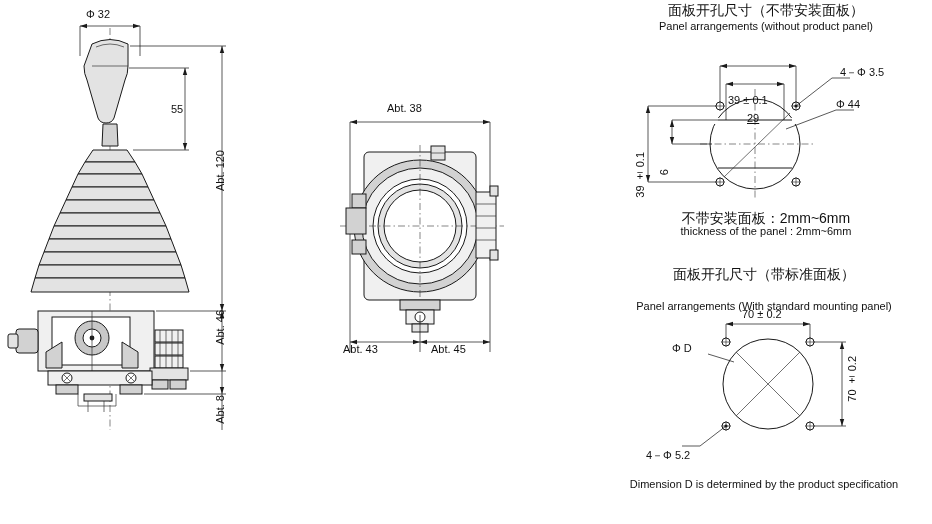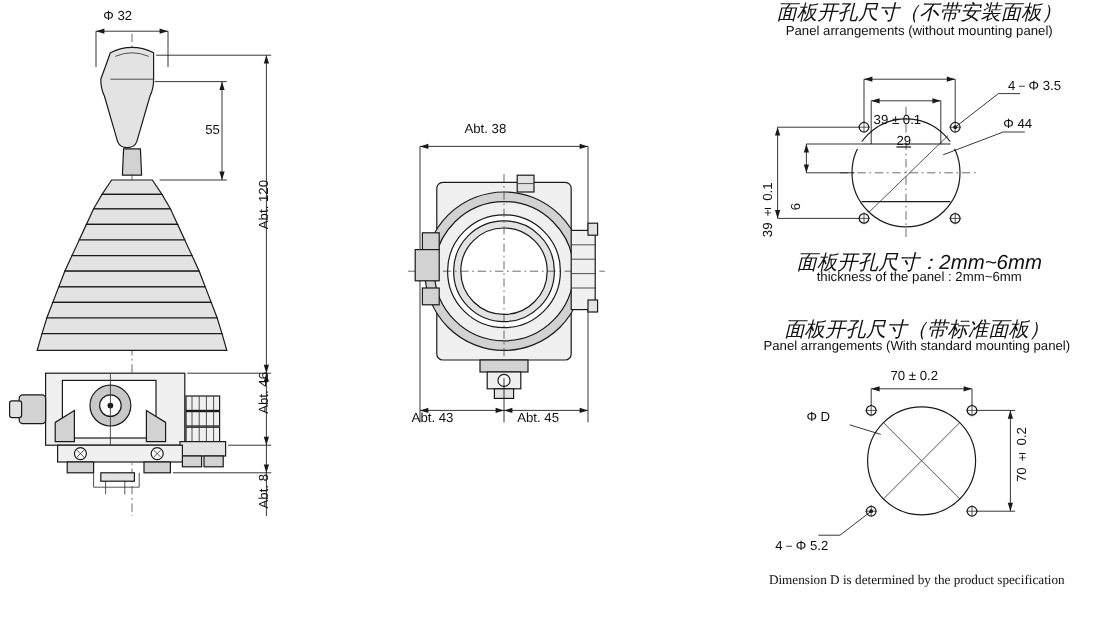--- a/index.html
+++ b/index.html
@@ -6,21 +6,21 @@
   body{
     width:932px;height:524px;background:#ffffff;
     font-family:"Liberation Sans", sans-serif;
     color:#1a1a1a;
     overflow:hidden;
     position:relative;
   }
   .stage{position:absolute;left:0;top:0;width:932px;height:524px;}
   .abs{position:absolute;}
   .lbl{font-size:11px;line-height:13px;white-space:nowrap;color:#111;}
-  .lbl.cn{font-size:17px;font-style:italic;}
+  .lbl.cn{font-size:14px;}
   .vert{writing-mode:vertical-rl;transform:rotate(180deg);}
   .ctr{text-align:center;}
   svg{display:block;}
   .dim{stroke:#111;stroke-width:0.7;fill:none;}
   .obj{stroke:#1a1a1a;stroke-width:1;fill:none;}
   .thin{stroke:#333;stroke-width:0.7;fill:none;}
   .cl{stroke:#333;stroke-width:0.6;fill:none;stroke-dasharray:7 3 1.5 3;}
   .fillgrey{fill:#e3e3e3;stroke:#1a1a1a;stroke-width:1;}
   .fillgrey2{fill:#d2d2d2;stroke:#1a1a1a;stroke-width:1;}
   .filllight{fill:#f0f0f0;stroke:#1a1a1a;stroke-width:1;}
@@ -185,21 +185,21 @@
       <line class="dim" x1="120" y1="225" x2="120" y2="262"></line>
     </svg>
 
     <div class="abs lbl" style="left:87px;top:12px;">Abt. 38</div>
     <div class="abs lbl" style="left:43px;top:253px;">Abt. 43</div>
     <div class="abs lbl" style="left:131px;top:253px;">Abt. 45</div>
   </div>
 
   <div class="abs" style="left:600px;top:4px;width:332px;">
     <div class="lbl cn ctr">面板开孔尺寸（不带安装面板）</div>
-    <div class="lbl ctr" style="margin-top:3px;">Panel arrangements (without mounting panel)</div>
+    <div class="lbl ctr" style="margin-top:3px;">Panel arrangements (without product panel)</div>
   </div>
 
   <div class="abs" style="left:600px;top:44px;width:332px;height:180px;">
     <svg width="332" height="180" viewBox="0 0 332 180">
 
       <circle class="fillwhite" cx="155" cy="100" r="45"></circle>
 
       <rect class="fillwhite" x="110" y="74" width="90" height="6" style="stroke:none;"></rect>
       <line class="obj" x1="118" y1="76" x2="192" y2="76"></line>
       <line class="obj" x1="118" y1="124" x2="192" y2="124"></line>
@@ -257,27 +257,27 @@
 
     <div class="abs lbl" style="left:128px;top:50px;">39 ± 0.1</div>
     <div class="abs lbl" style="left:147px;top:68px;text-decoration:underline;">29</div>
     <div class="abs lbl vert" style="left:34px;top:108px;">39 ± 0.1</div>
     <div class="abs lbl vert" style="left:58px;top:125px;">6</div>
     <div class="abs lbl" style="left:240px;top:22px;">4－Φ 3.5</div>
     <div class="abs lbl" style="left:236px;top:54px;">Φ 44</div>
   </div>
 
   <div class="abs" style="left:600px;top:212px;width:332px;">
-    <div class="lbl cn ctr">面板开孔尺寸：2mm~6mm</div>
+    <div class="lbl cn ctr">不带安装面板：2mm~6mm</div>
     <div class="lbl ctr" style="margin-top:0;">thickness of the panel : 2mm~6mm</div>
   </div>
 
   <div class="abs" style="left:596px;top:268px;width:336px;">
     <div class="lbl cn ctr">面板开孔尺寸（带标准面板）</div>
-    <div class="lbl ctr" style="margin-top:2px;">Panel arrangements (With standard mounting panel)</div>
+    <div class="lbl ctr" style="margin-top:19px;">Panel arrangements (With standard mounting panel)</div>
   </div>
 
   <div class="abs" style="left:660px;top:306px;width:272px;height:160px;">
     <svg width="272" height="160" viewBox="0 0 272 160">
 
       <circle class="fillwhite" cx="108" cy="78" r="45"></circle>
       <line class="thin" x1="76" y1="110" x2="140" y2="46"></line>
       <line class="thin" x1="76" y1="46" x2="140" y2="110"></line>
 
       <g>
@@ -314,16 +314,16 @@
       <line class="dim" x1="40" y1="140" x2="22" y2="140"></line>
     </svg>
 
     <div class="abs lbl" style="left:82px;top:2px;">70 ± 0.2</div>
     <div class="abs lbl vert" style="left:186px;top:50px;">70 ± 0.2</div>
     <div class="abs lbl" style="left:12px;top:36px;">Φ D</div>
     <div class="abs lbl" style="left:-14px;top:143px;">4－Φ 5.2</div>
   </div>
 
   <div class="abs" style="left:596px;top:474px;width:336px;">
-    <div class="lbl ctr" style="margin-top:4px;font-family:Liberation Serif, serif;">Dimension D is determined by the product specification</div>
+    <div class="lbl ctr" style="margin-top:4px;">Dimension D is determined by the product specification</div>
   </div>
 
 </div>
 
 </body></html>

